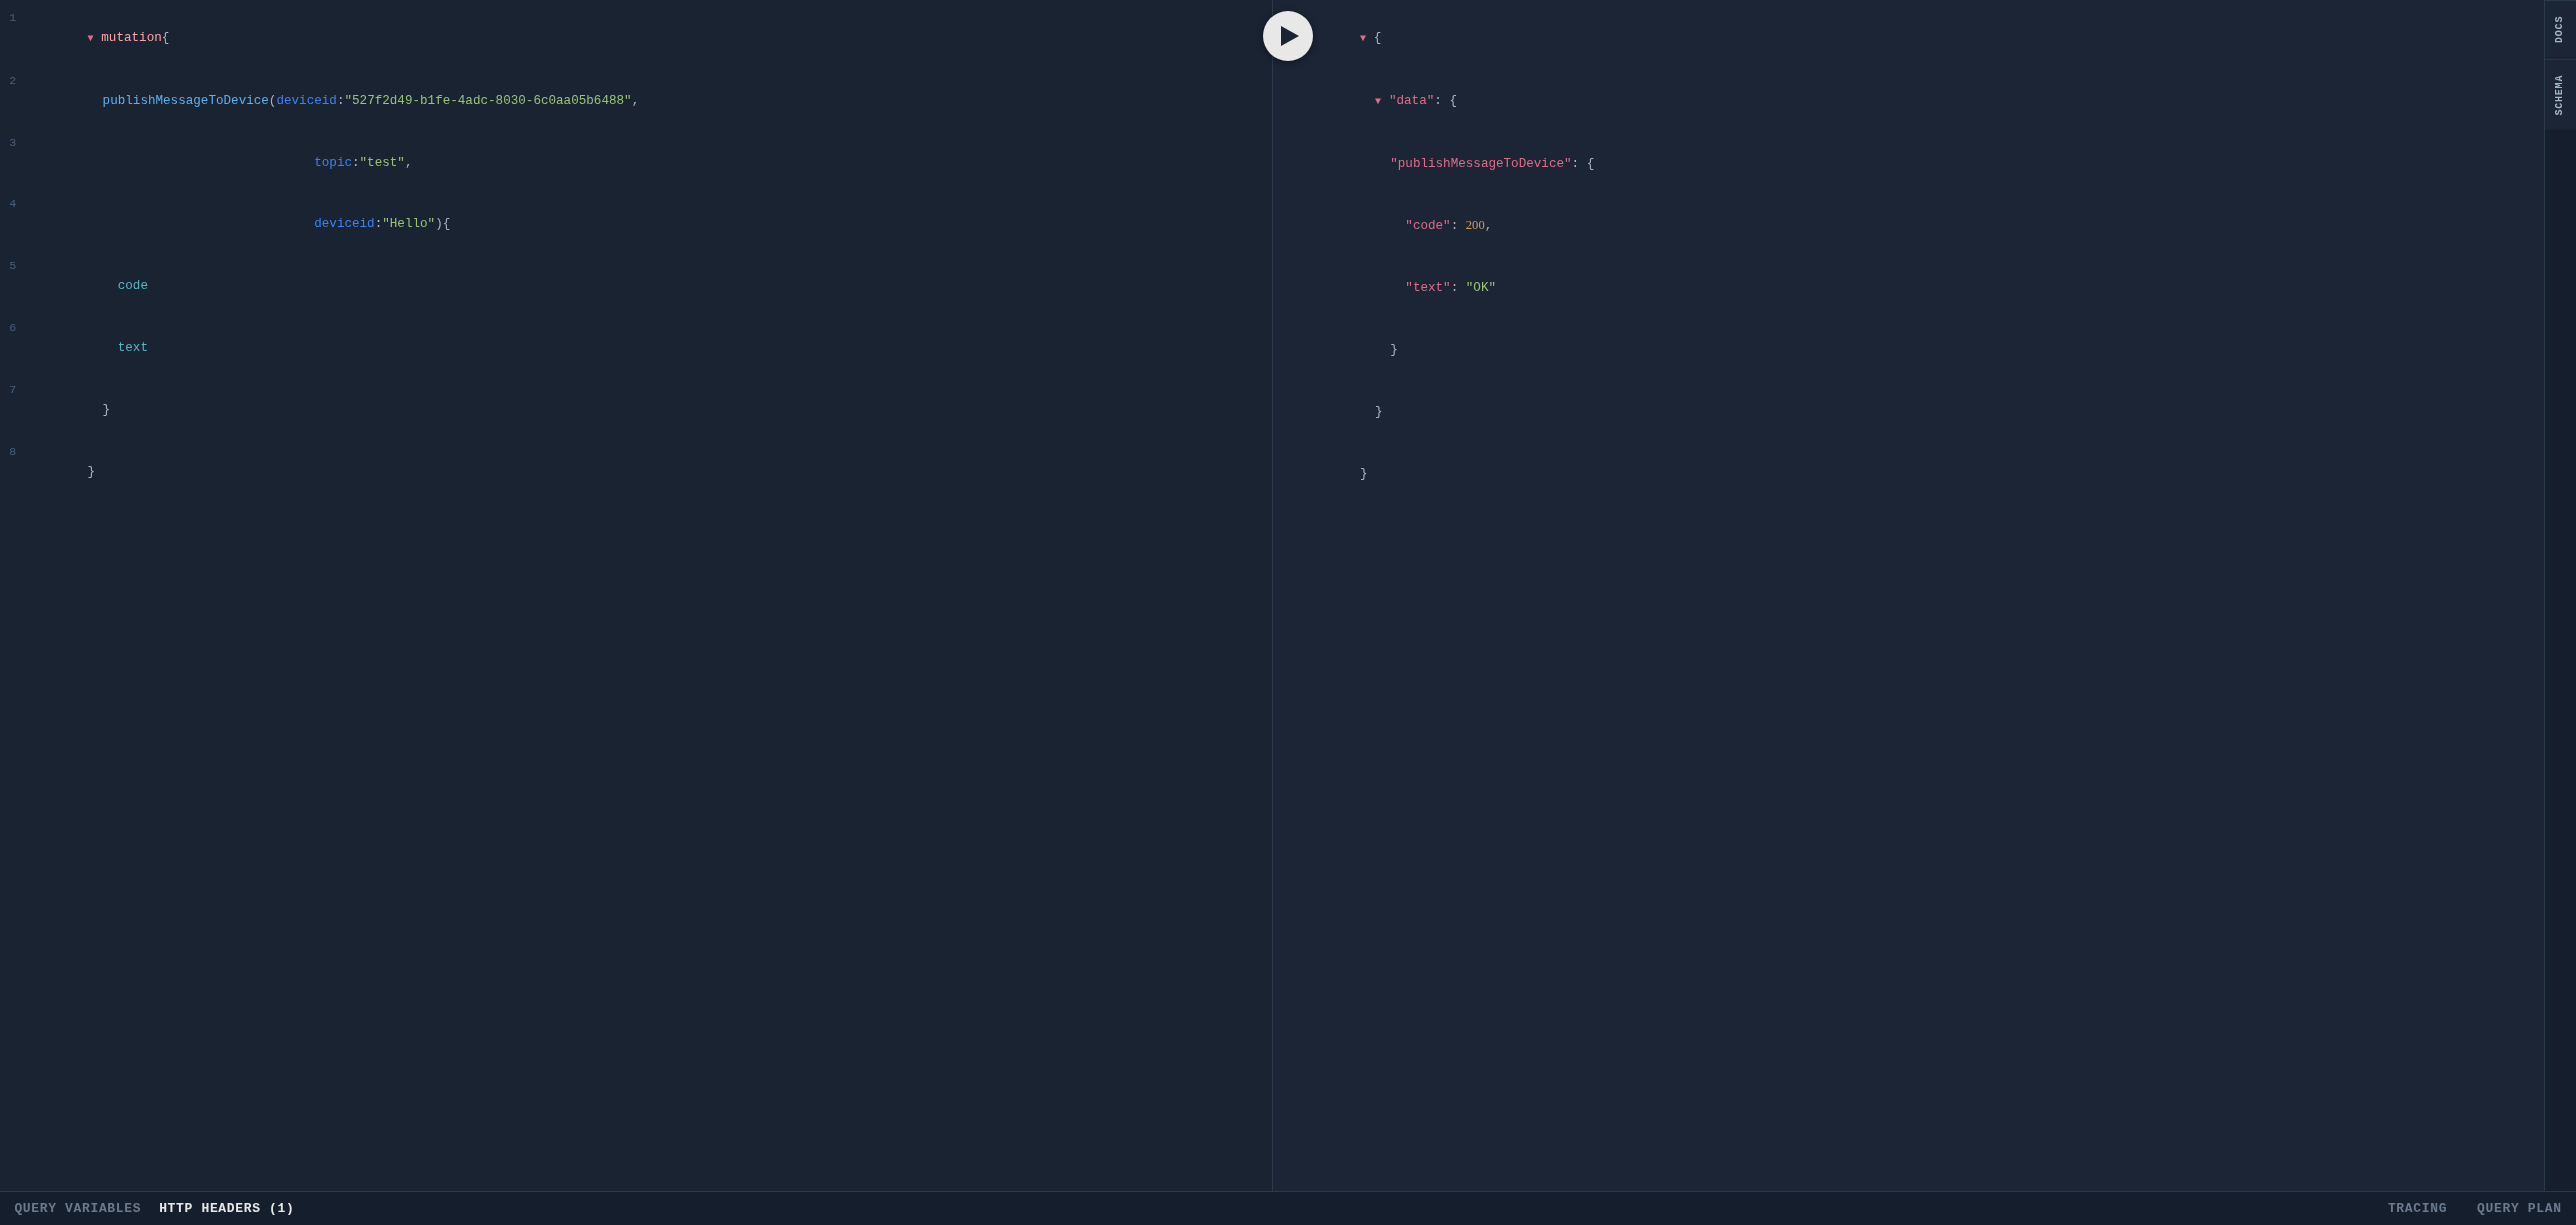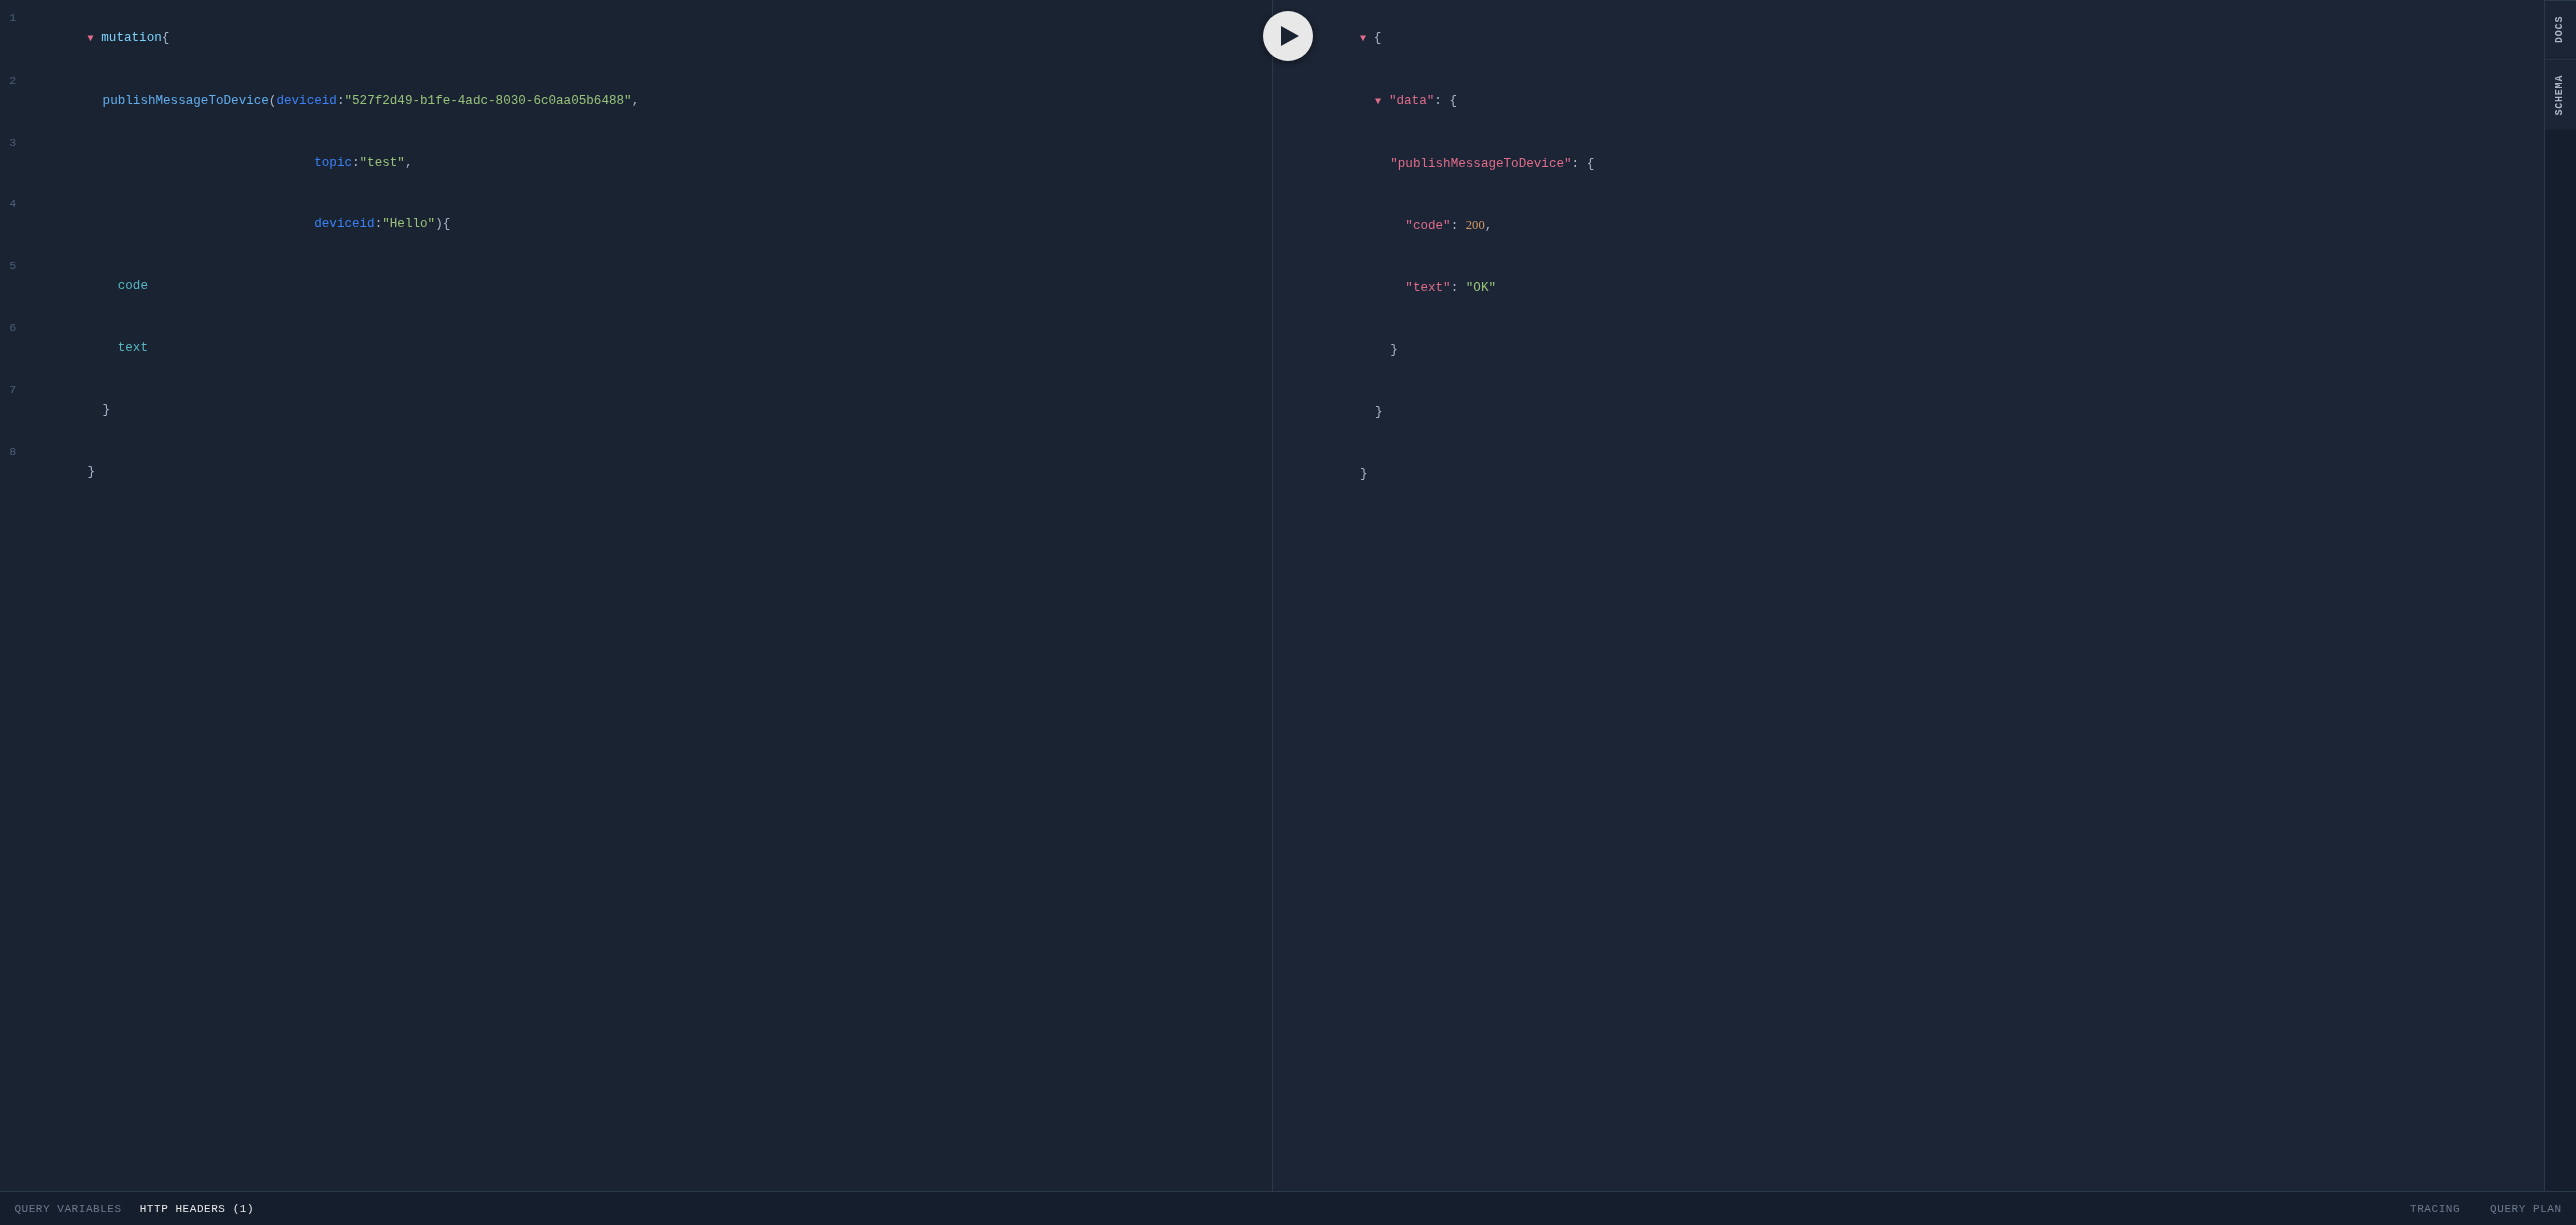--- a/index.html
+++ b/index.html
@@ -62,21 +62,21 @@
     }
 
     .line-content {
       flex: 1;
       white-space: pre;
       line-height: 20px;
       font-size: 12.6px;
     }
 
     .keyword {
-      color: #7dd3fc;
+      color: #fca5a5;
     }
 
     .function-name {
       color: #61afef;
     }
 
     .param-name {
       color: #3b82f6;
     }
 
@@ -152,22 +152,22 @@
       border-top: 0.9px solid #2a3a4a;
     }
 
     .bottom-left {
       display: flex;
       gap: 18px;
     }
 
     .bottom-tab {
       color: #6b7a8d;
-      font-size: 11px;
-      font-weight: 400;
+      font-size: 13px;
+      font-weight: 700;
       letter-spacing: 0.05em;
       cursor: pointer;
       padding: 7.2px 0;
       text-transform: uppercase;
     }
 
     .bottom-tab.active {
       color: #e8e8e8;
     }
 

